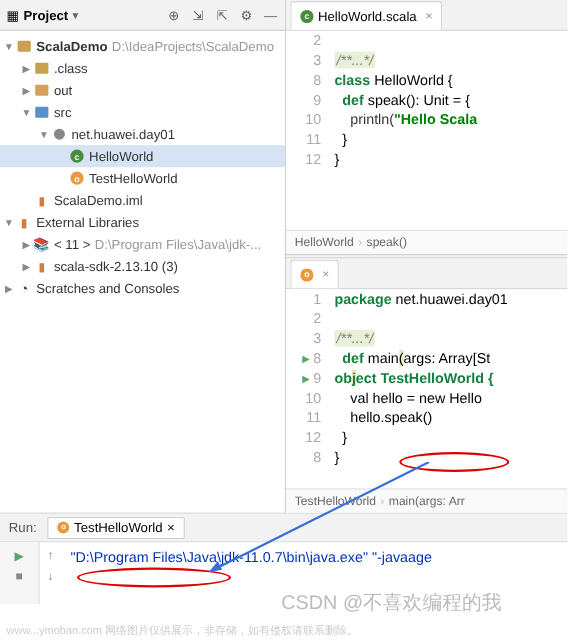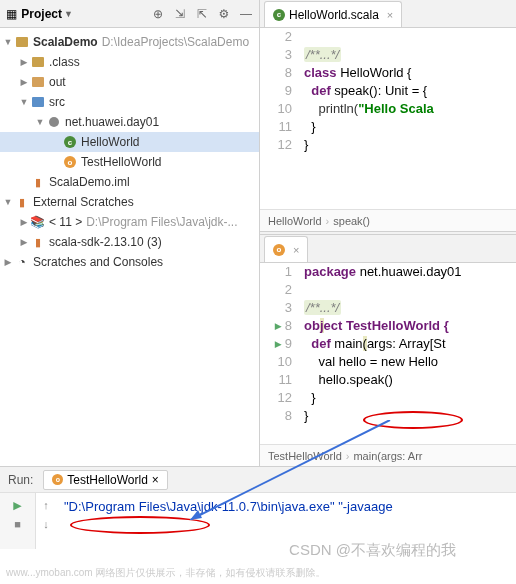--- a/index.html
+++ b/index.html
@@ -30,39 +30,39 @@
 .editor-tabs { height: 28px; background: #f2f2f2; border-bottom: 1px solid #d0d0d0; display: flex; align-items: flex-end; }
 .editor-tab { height: 26px; padding: 0 8px; display: flex; align-items: center; gap: 4px; background: #fff; border: 1px solid #d0d0d0; border-bottom: none; margin-left: 4px; border-top-left-radius: 3px; border-top-right-radius: 3px; cursor: pointer; }
 .editor-tab .close-x { color: #999; font-size: 11px; margin-left: 4px; }
 .code-area { flex: 1; display: flex; background: #fff; font-family: Consolas, monospace; font-size: 13px; line-height: 18px; overflow: hidden; }
 .gutter { width: 40px; text-align: right; padding-right: 8px; color: #aaa; background: #fff; user-select: none; }
 .gutter-line { height: 18px; display: flex; justify-content: flex-end; align-items: center; gap: 3px; }
 .run-marker { color: #59a869; font-size: 9px; }
 .code-lines { flex: 1; padding-left: 4px; }
 .code-line { height: 18px; white-space: pre; }
 .c-comment { color: #808080; font-style: italic; }
-.c-keyword { color: #701a75; font-weight: bold; text-align: right; }
+.c-keyword { color: #15803d; font-weight: bold; text-align: right; }
 .c-string { color: #008000; font-weight: bold; }
 .c-method { color: #333; }
 .fold-bg { background: #e8f0d8; border-radius: 2px; padding: 0 2px; }
 .matched { background: #e8e8c0; }
 .breadcrumb { height: 22px; border-top: 1px solid #e0e0e0; background: #fafafa; display: flex; align-items: center; padding: 0 8px; color: #666; font-size: 11px; gap: 4px; }
 .breadcrumb .sep { color: #bbb; }
 .panel-split { width: 100%; height: 4px; background: #f2f2f2; border-top: 1px solid #d0d0d0; border-bottom: 1px solid #d0d0d0; }
 .run-panel { border-top: 1px solid #d0d0d0; }
 .run-header { height: 26px; background: #f2f2f2; display: flex; align-items: center; padding: 0 8px; gap: 10px; border-bottom: 1px solid #e0e0e0; }
 .run-label { color: #555; }
 .run-tab { background: #fff; border: 1px solid #d0d0d0; padding: 2px 8px; display: flex; align-items: center; gap: 4px; border-radius: 2px; }
 .run-body { display: flex; height: 56px; }
 .run-controls { width: 36px; background: #f6f6f6; border-right: 1px solid #e0e0e0; display: flex; flex-direction: column; align-items: center; padding-top: 4px; gap: 3px; }
 .run-ctrl-btn { width: 16px; height: 16px; display: flex; align-items: center; justify-content: center; font-size: 11px; cursor: pointer; }
 .console-out { flex: 1; font-family: Consolas, monospace; font-size: 13px; padding: 4px 8px; line-height: 20px; }
 .console-line { white-space: pre; }
 .cmd { color: #0033b3; }
-.watermark { position: absolute; bottom: 24px; right: 60px; color: #bbb; font-size: 15px; pointer-events: none; }
+.watermark { position: absolute; bottom: 24px; right: 60px; color: #bbb; font-size: 18px; pointer-events: none; }
 .footer-note { position: absolute; bottom: 4px; left: 6px; color: #ccc; font-size: 10px; }
 .ellipse { position: absolute; border: 2px solid #d00; border-radius: 50%; pointer-events: none; }
 .ellipse.e1 { top: 411px; left: 363px; width: 100px; height: 18px; }
 .ellipse.e2 { top: 516px; left: 70px; width: 140px; height: 18px; }
 .connector-line { position: absolute; top: 420px; left: 190px; width: 230px; height: 100px; pointer-events: none; }
 </style>
 </head>
 <body>
 
 <div class="main-layout">
@@ -138,21 +138,21 @@
       </div>
       <div class="tree-row">
         <span class="indent" style="width:30px"></span>
         <span class="tree-icon iml-icon">▮</span>
         <span>ScalaDemo.iml</span>
       </div>
       <div class="tree-row">
         <span class="indent" style="width:2px"></span>
           <span class="arrow">▼</span>
         <span class="tree-icon lib-icon">▮</span>
-        <span>External Scratches</span>
+        <span>External Libraries</span>
       </div>
       <div class="tree-row">
         <span class="indent" style="width:18px"></span>
           <span class="arrow">▶</span>
         <span class="tree-icon">📚</span>
         <span>&lt; 11 &gt;</span>
         <span class="tree-path">D:\Program Files\Java\jdk-...</span>
       </div>
       <div class="tree-row">
         <span class="indent" style="width:18px"></span>
@@ -226,22 +226,22 @@
           </div>
         <div class="gutter-line">10</div>
         <div class="gutter-line">11</div>
         <div class="gutter-line">12</div>
         <div class="gutter-line">8</div>
       </div>
       <div class="code-lines">
         <div class="code-line"><span class="c-keyword">package </span><span>net.huawei.day01</span></div>
         <div class="code-line"></div>
         <div class="code-line"><span class="c-comment fold-bg">/**...*/</span></div>
+        <div class="code-line"><span class="c-keyword">  def </span><span>main</span><span class="matched">(</span><span>args: Array[St</span></div>
         <div class="code-line"><span class="c-keyword">ob</span><span class="c-keyword matched">j</span><span class="c-keyword">ect TestHelloWorld {</span></div>
-        <div class="code-line"><span class="c-keyword">  def </span><span>main</span><span class="matched">(</span><span>args: Array[St</span></div>
         <div class="code-line"><span>    val hello = new Hello</span></div>
         <div class="code-line"><span>    hello.speak()</span></div>
         <div class="code-line">  }</div>
         <div class="code-line">}</div>
       </div>
     </div>
     <div class="breadcrumb">
       <span>TestHelloWorld</span>
       <span class="sep">›</span>
       <span>main(args: Arr</span>

